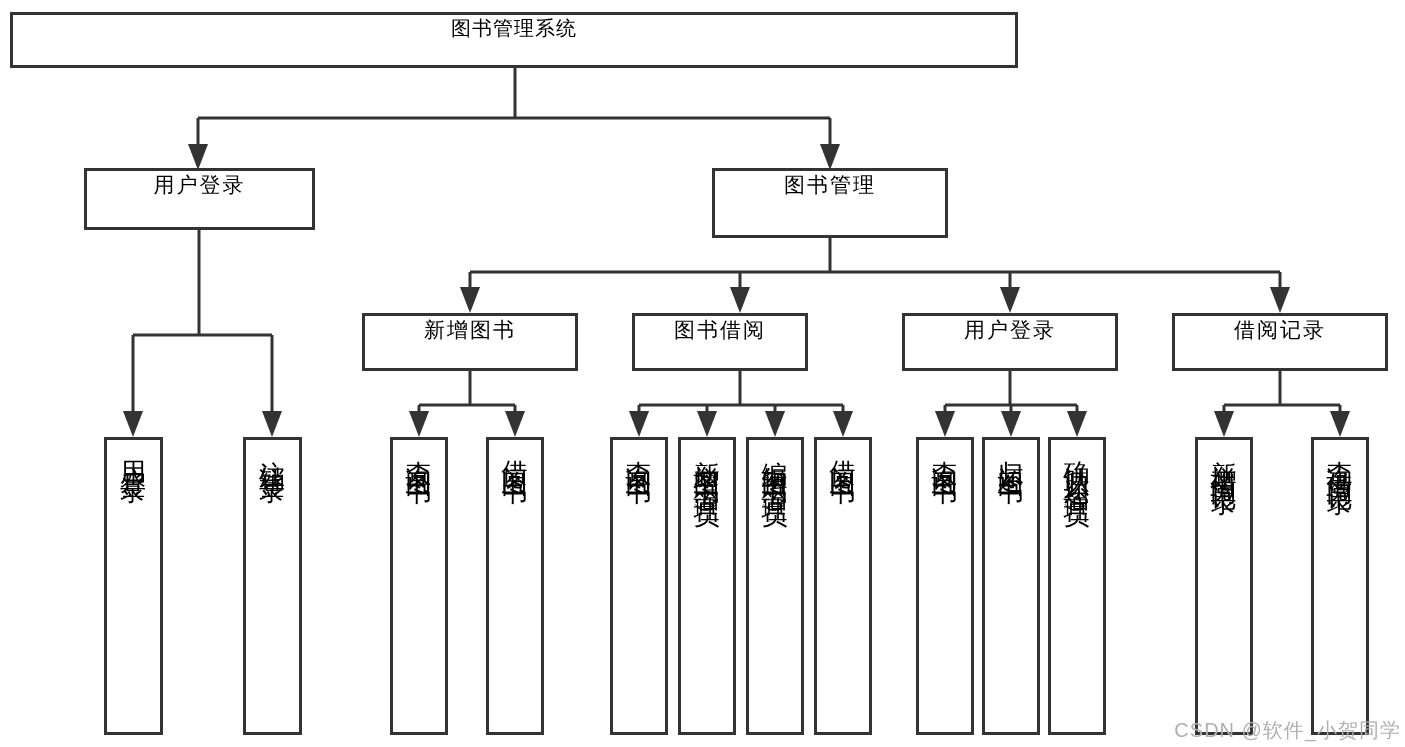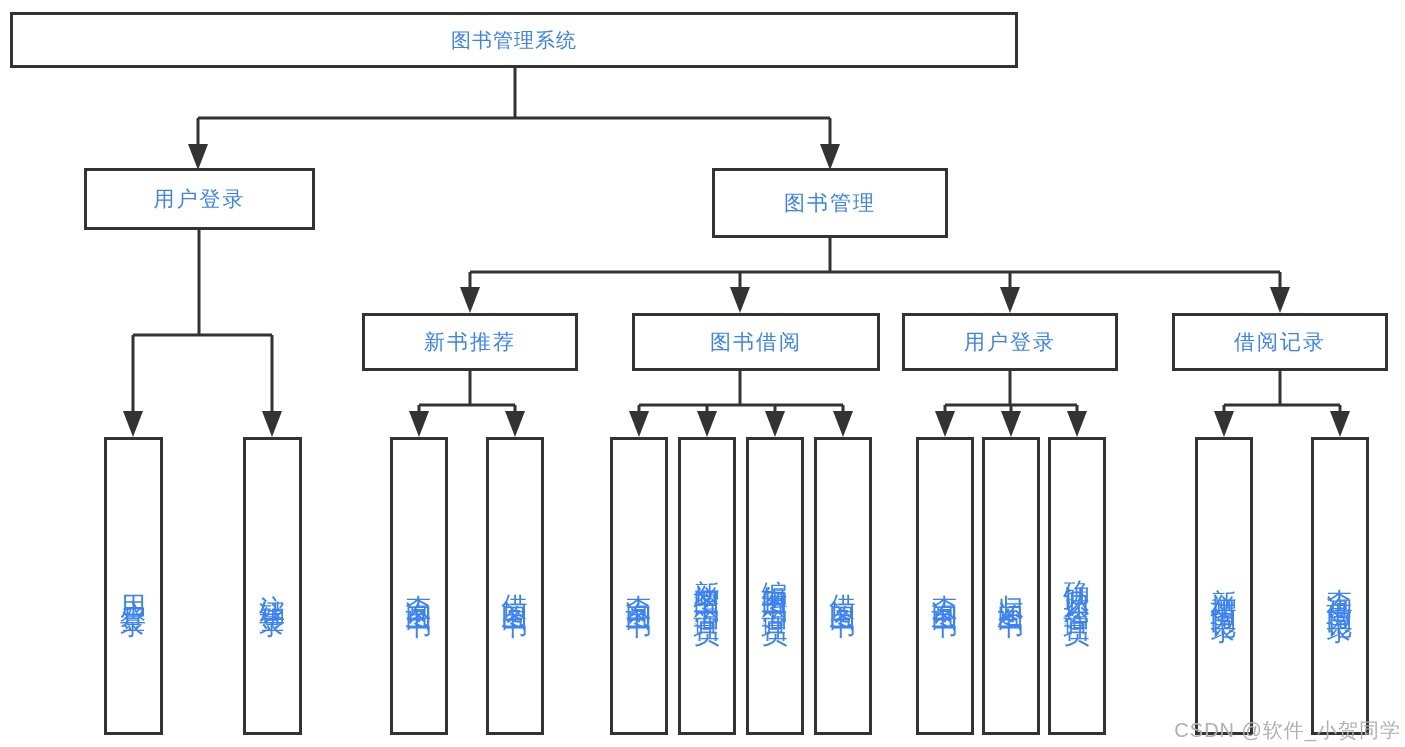--- a/index.html
+++ b/index.html
@@ -21,23 +21,23 @@
     top: 0;
     width: 1405px;
     height: 747px;
   }
   .box {
     position: absolute;
     box-sizing: border-box;
     border: 3px solid #333333;
     background: #ffffff;
     display: flex;
-    align-items: center;
+    align-items: flex-start;
     justify-content: center;
-    color: #3b82f6;
+    color: #000000;
   }
   .hbox span {
     font-size: 21px;
     letter-spacing: 2px;
     white-space: nowrap;
   }
   .root-box {
     border-width: 3px;
   }
   .root-box span {
@@ -138,23 +138,23 @@
   </div>
 
   <div class="box hbox" style="left:84px;top:168px;width:231px;height:62px">
     <span>用户登录</span>
   </div>
   <div class="box hbox" style="left:712px;top:168px;width:236px;height:70px">
     <span>图书管理</span>
   </div>
 
   <div class="box hbox" style="left:362px;top:313px;width:216px;height:58px">
-    <span>新书推荐</span>
-  </div>
-  <div class="box hbox" style="left:632px;top:313px;width:248px;height:58px">
+    <span>新增图书</span>
+  </div>
+  <div class="box hbox" style="left:632px;top:313px;width:176px;height:58px">
     <span>图书借阅</span>
   </div>
   <div class="box hbox" style="left:902px;top:313px;width:216px;height:58px">
     <span>用户登录</span>
   </div>
   <div class="box hbox" style="left:1172px;top:313px;width:216px;height:58px">
     <span>借阅记录</span>
   </div>
 
   <div class="box vbox" style="left:104px;top:437px;width:59px;height:298px">

